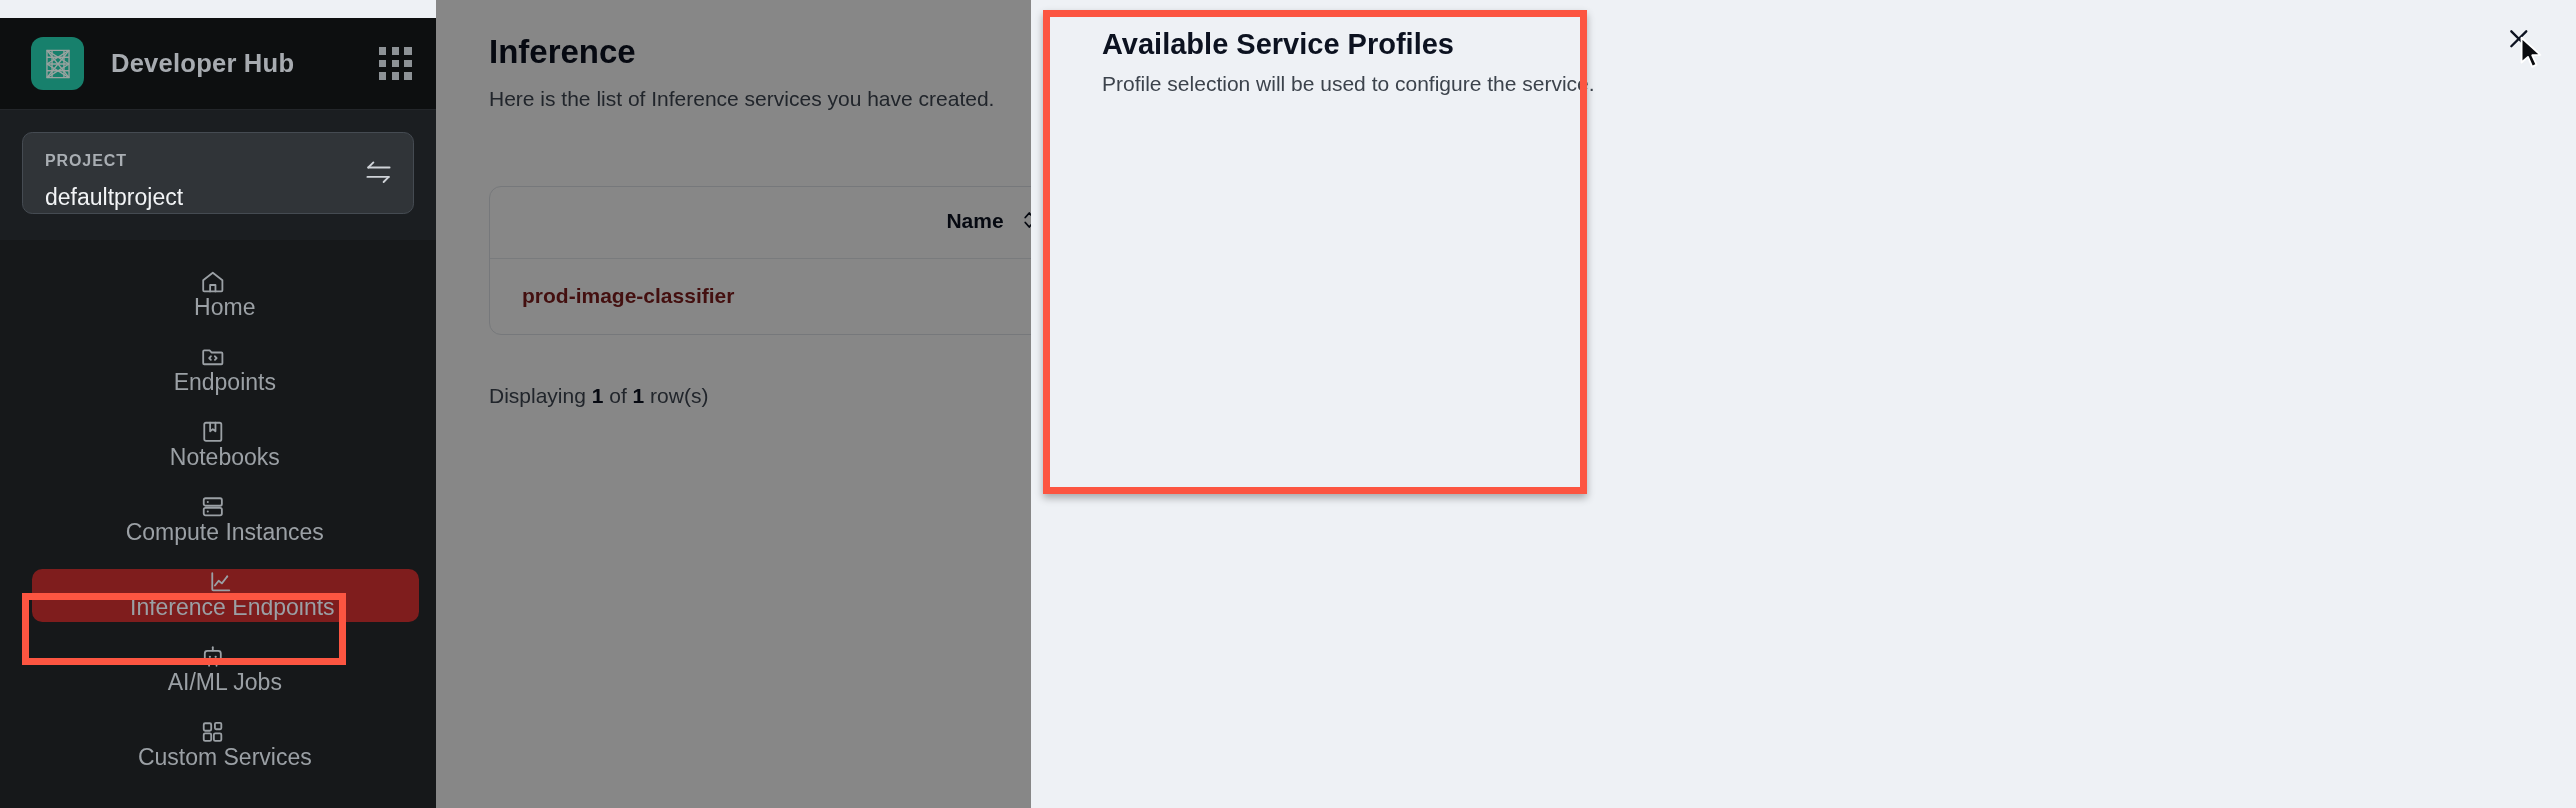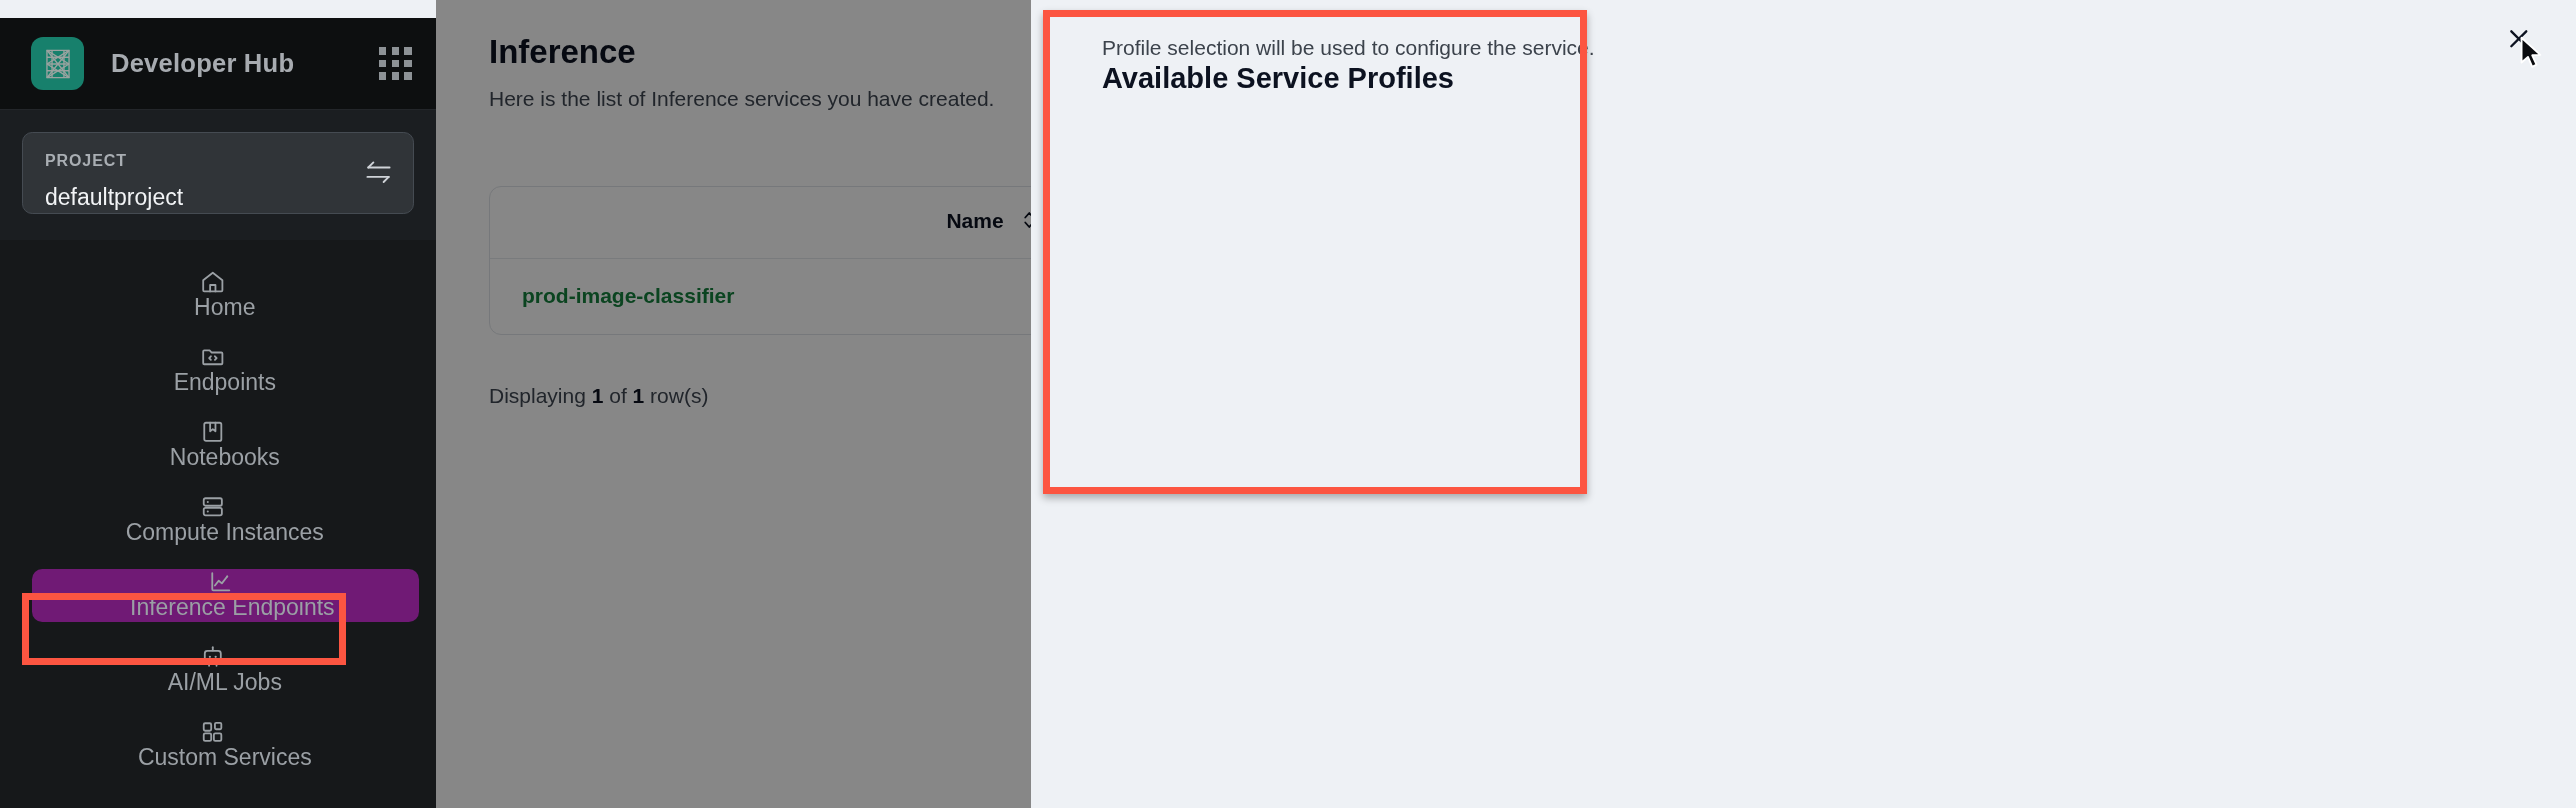--- a/index.html
+++ b/index.html
@@ -69,21 +69,21 @@
     border-radius: 10.2px;
     color: #9ba0a5; font-size: 23px; flex-direction: column;
   }
   .nav-item .nav-ico {
     width: 36px; flex: none;
     display: flex; align-items: center; justify-content: flex-start;
     color: #9ba0a5;
   }
   .nav-item .nav-lbl { margin-left: 13.6px; white-space: nowrap; }
   .nav-item.active {
-    background: #701a75;
+    background: #7f1d1d;
     color: #9ba0a5;
     margin-left: 32px; margin-right: 17px;
   }
 
   
   #main {
     position: absolute; left: 436px; top: 0;
     width: 2140px; height: 808px;
     background: #ffffff;
   }
@@ -99,21 +99,21 @@
   .tbl { width: 100%; border-collapse: collapse; table-layout: fixed; }
   .tbl th {
     text-align: right; font-size: 21px; font-weight: bold; color: #0c1220;
     padding: 22px 0 22px 32px; border-bottom: 0.9px solid #e4e8ec;
     white-space: nowrap;
   }
   .tbl td {
     font-size: 21px; color: #0c1220;
     padding: 25.6px 0 25.6px 32px; white-space: nowrap;
   }
-  .tbl td.linkcell a { color: #15803d; font-weight: bold; text-decoration: none; }
+  .tbl td.linkcell a { color: #7f1d1d; font-weight: bold; text-decoration: none; }
   .sortarrows { display: inline-block; margin-left: 12px; color: #0c1220; vertical-align: middle; }
   #rowcount { margin-top: 49px; font-size: 21px; color: #3f4752; }
   #rowcount b { color: #0c1220; }
 
   
   #dim {
     position: absolute; left: 436px; top: 0;
     width: 595px; height: 808px;
     background: rgba(0,0,0,0.47);
     z-index: 8;
@@ -355,22 +355,22 @@
       </div>
 
       <div id="rowcount"><span>Displaying </span><b>1</b><span> of </span><b>1</b><span> row(s)</span></div>
     </div>
   </div>
 
   <div id="dim"></div>
 
   <div id="modal">
     <div id="modal-head">
+      <div id="modal-title">Available Service Profiles</div>
       <div id="modal-sub">Profile selection will be used to configure the service.</div>
-      <div id="modal-title">Available Service Profiles</div>
     </div>
 
     <div id="close-btn">
       <svg width="25.6" height="25.6" viewBox="0 0 24 24" fill="none" stroke="#0c1220" stroke-width="2.2" stroke-linecap="round">
         <path d="M5 5 L19 19 M19 5 L5 19"></path>
       </svg>
     </div>
   </div>
 
   <div id="profile-card">

